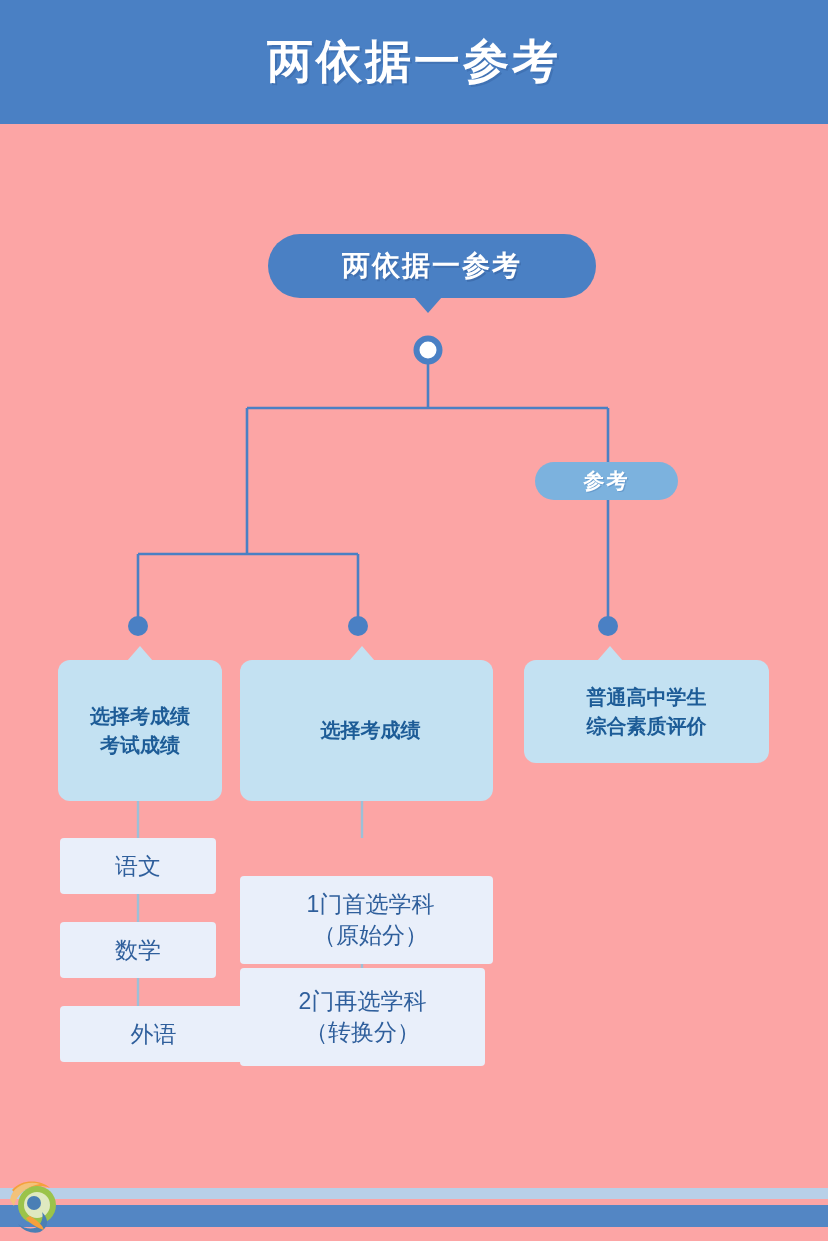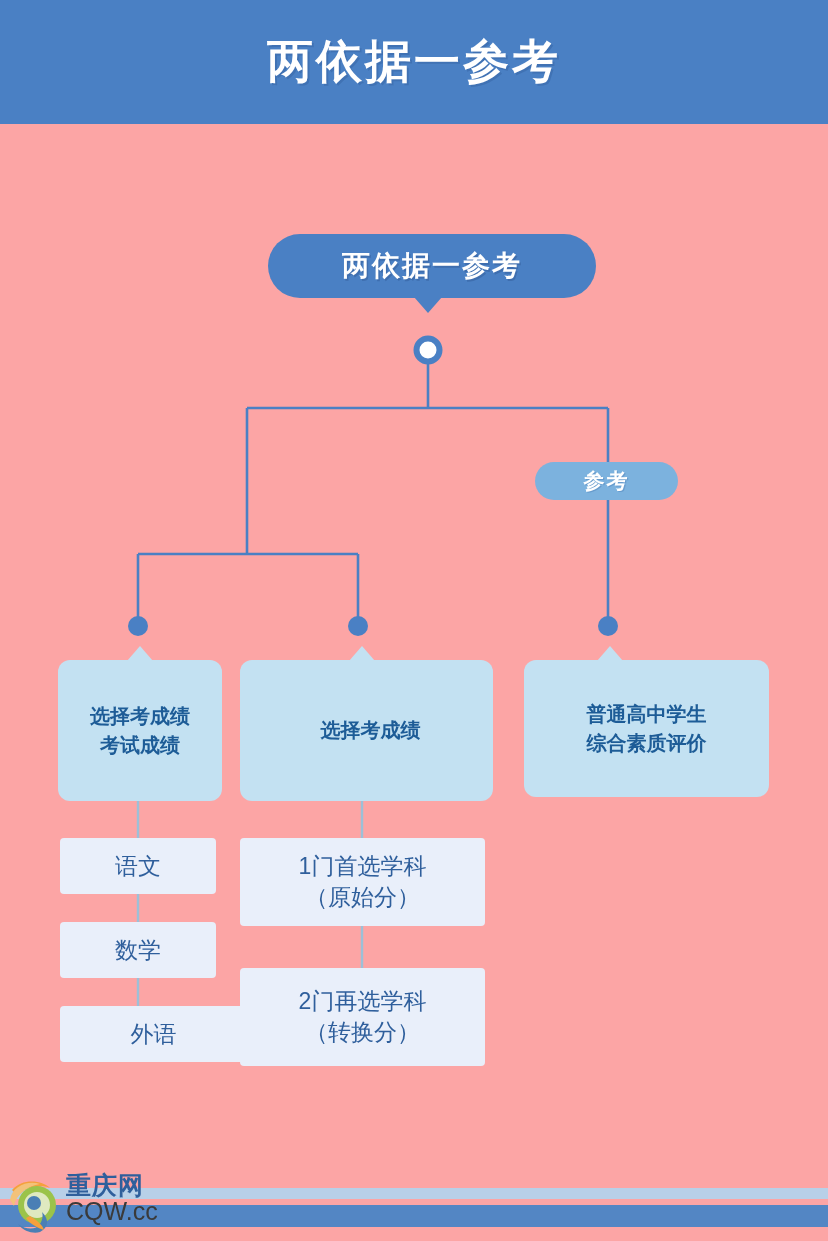--- a/index.html
+++ b/index.html
@@ -120,21 +120,21 @@
   .callout-notch {
     position: absolute;
     width: 0;
     height: 0;
     border-left: 13px solid transparent;
     border-right: 13px solid transparent;
     border-bottom: 15px solid #c3e1f2;
   }
   #box-quanguo { left: 58px;  top: 660px; width: 164px; height: 141px; }
   #box-xuanze  { left: 240px; top: 660px; width: 245px; height: 141px; padding-left: 8px; }
-  #box-pingjia { left: 524px; top: 660px; width: 245px; height: 137px; }
+  #box-pingjia { left: 524px; top: 660px; width: 245px; height: 103px; }
   #notch-quanguo { left: 127px; top: 646px; }
   #notch-xuanze  { left: 349px; top: 646px; }
   #notch-pingjia { left: 597px; top: 646px; }
 
   
   .leaf {
     position: absolute;
     background: #e9effa;
     border-radius: 4px;
     display: flex;
@@ -145,21 +145,21 @@
   .leaf .txt {
     font-size: 23px;
     font-weight: normal;
     line-height: 1.34;
     color: #2f5f9c;
     white-space: pre-line;
   }
   #leaf-yuwen  { left: 60px; top: 838px;  width: 156px; height: 56px; }
   #leaf-shuxue { left: 60px; top: 922px;  width: 156px; height: 56px; }
   #leaf-waiyu  { left: 60px; top: 1006px; width: 187px; height: 56px; }
-  #leaf-shouxuan { left: 240px; top: 838px; width: 245px; height: 88px; }
+  #leaf-shouxuan { left: 240px; top: 876px; width: 245px; height: 88px; padding-left: 8px; }
   #leaf-zaixuan  { left: 240px; top: 968px; width: 245px; height: 98px; }
 
   
   .footer-bar-light {
     position: absolute;
     left: 0;
     top: 1188px;
     width: 828px;
     height: 11px;
     background: #b8d0e8;
@@ -295,19 +295,15 @@
   <div class="wm">
     <svg class="wm-logo" viewBox="0 0 60 60" width="60" height="60">
       <path d="M4 14 C14 2, 34 4, 42 12 C32 8, 18 10, 10 20 Z" fill="#f5a03c"></path>
       <path d="M2 24 C4 10, 20 4, 32 8 C20 10, 8 18, 6 30 Z" fill="#f3c27a"></path>
       <circle cx="29" cy="29" r="19" fill="#9bc34a"></circle>
       <circle cx="29" cy="29" r="13" fill="#dfe9c0"></circle>
       <circle cx="26" cy="27" r="7" fill="#4a7fb5"></circle>
       <path d="M34 36 C42 44, 40 52, 32 56 C26 58, 16 56, 10 48 C18 54, 28 54, 32 48 C35 43, 35 39, 34 36 Z" fill="#4a7fb5"></path>
       <path d="M22 40 C28 44, 34 48, 36 54 C30 52, 22 48, 18 42 Z" fill="#f5a03c"></path>
     </svg>
-    <div class="wm-text">
-      <div class="wm-cn">重庆网</div>
-      <div class="wm-en">CQW.cc</div>
-    </div>
   </div>
 
 </div>
 
 </body></html>

